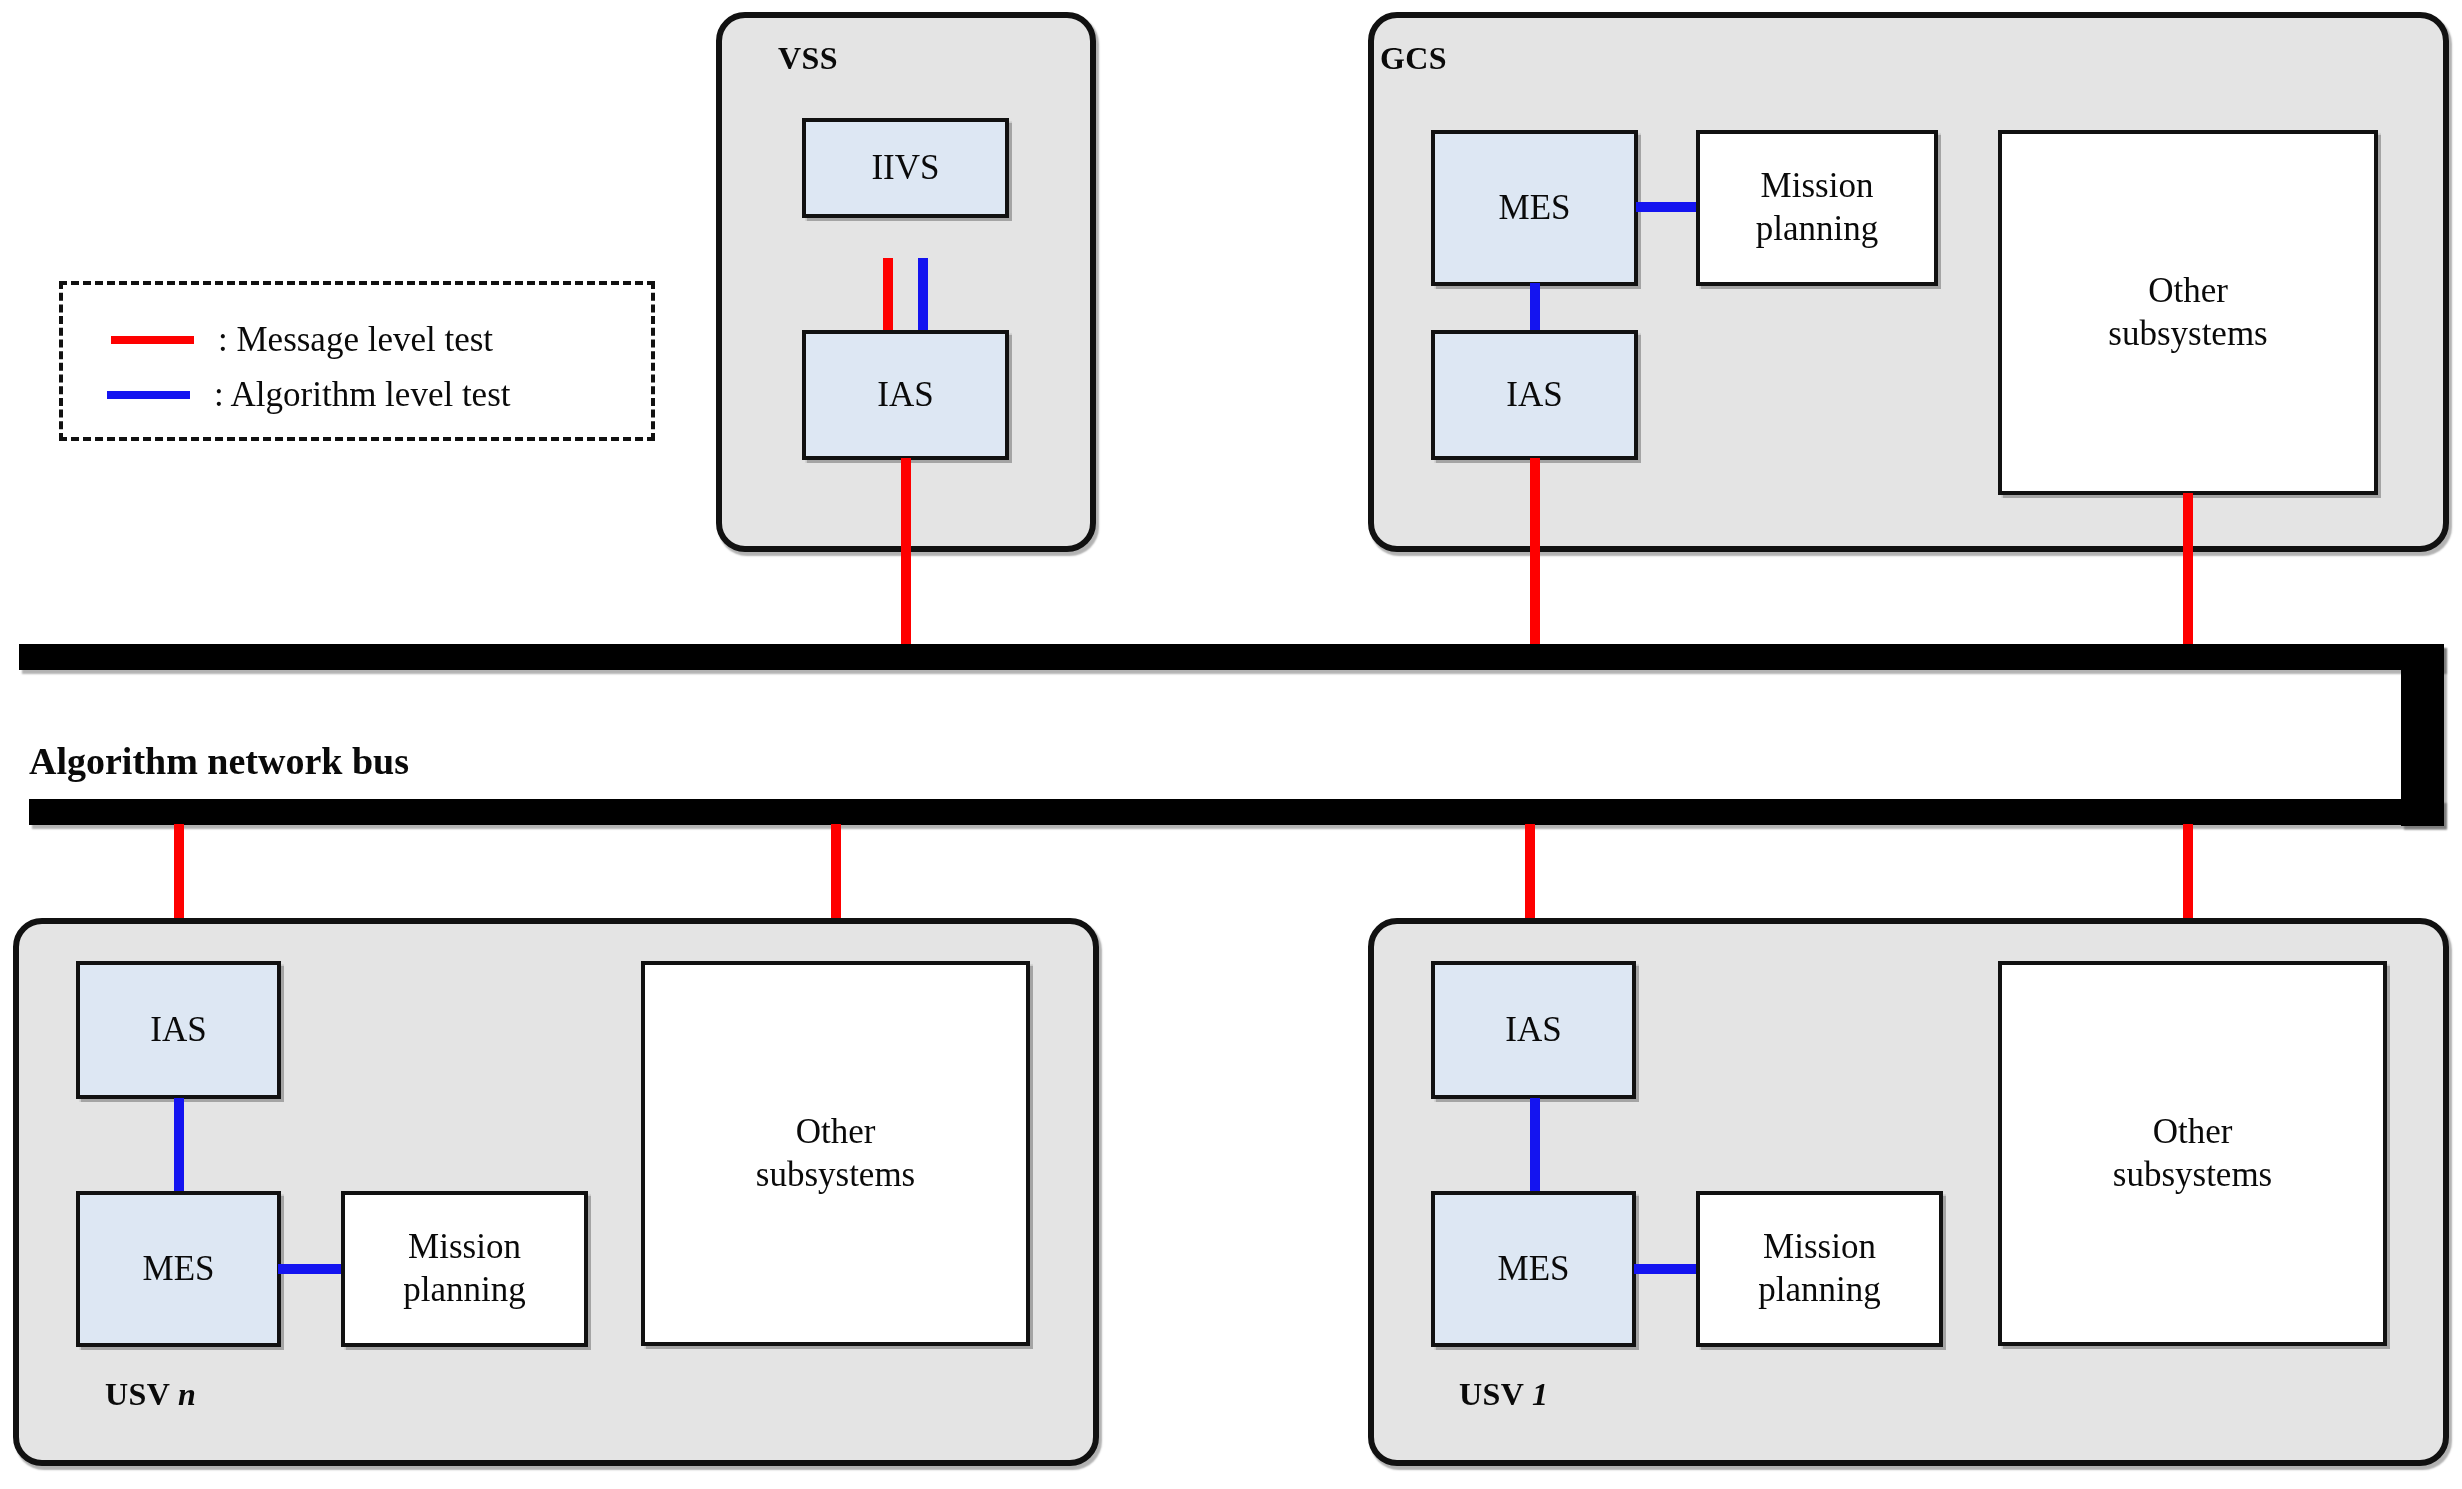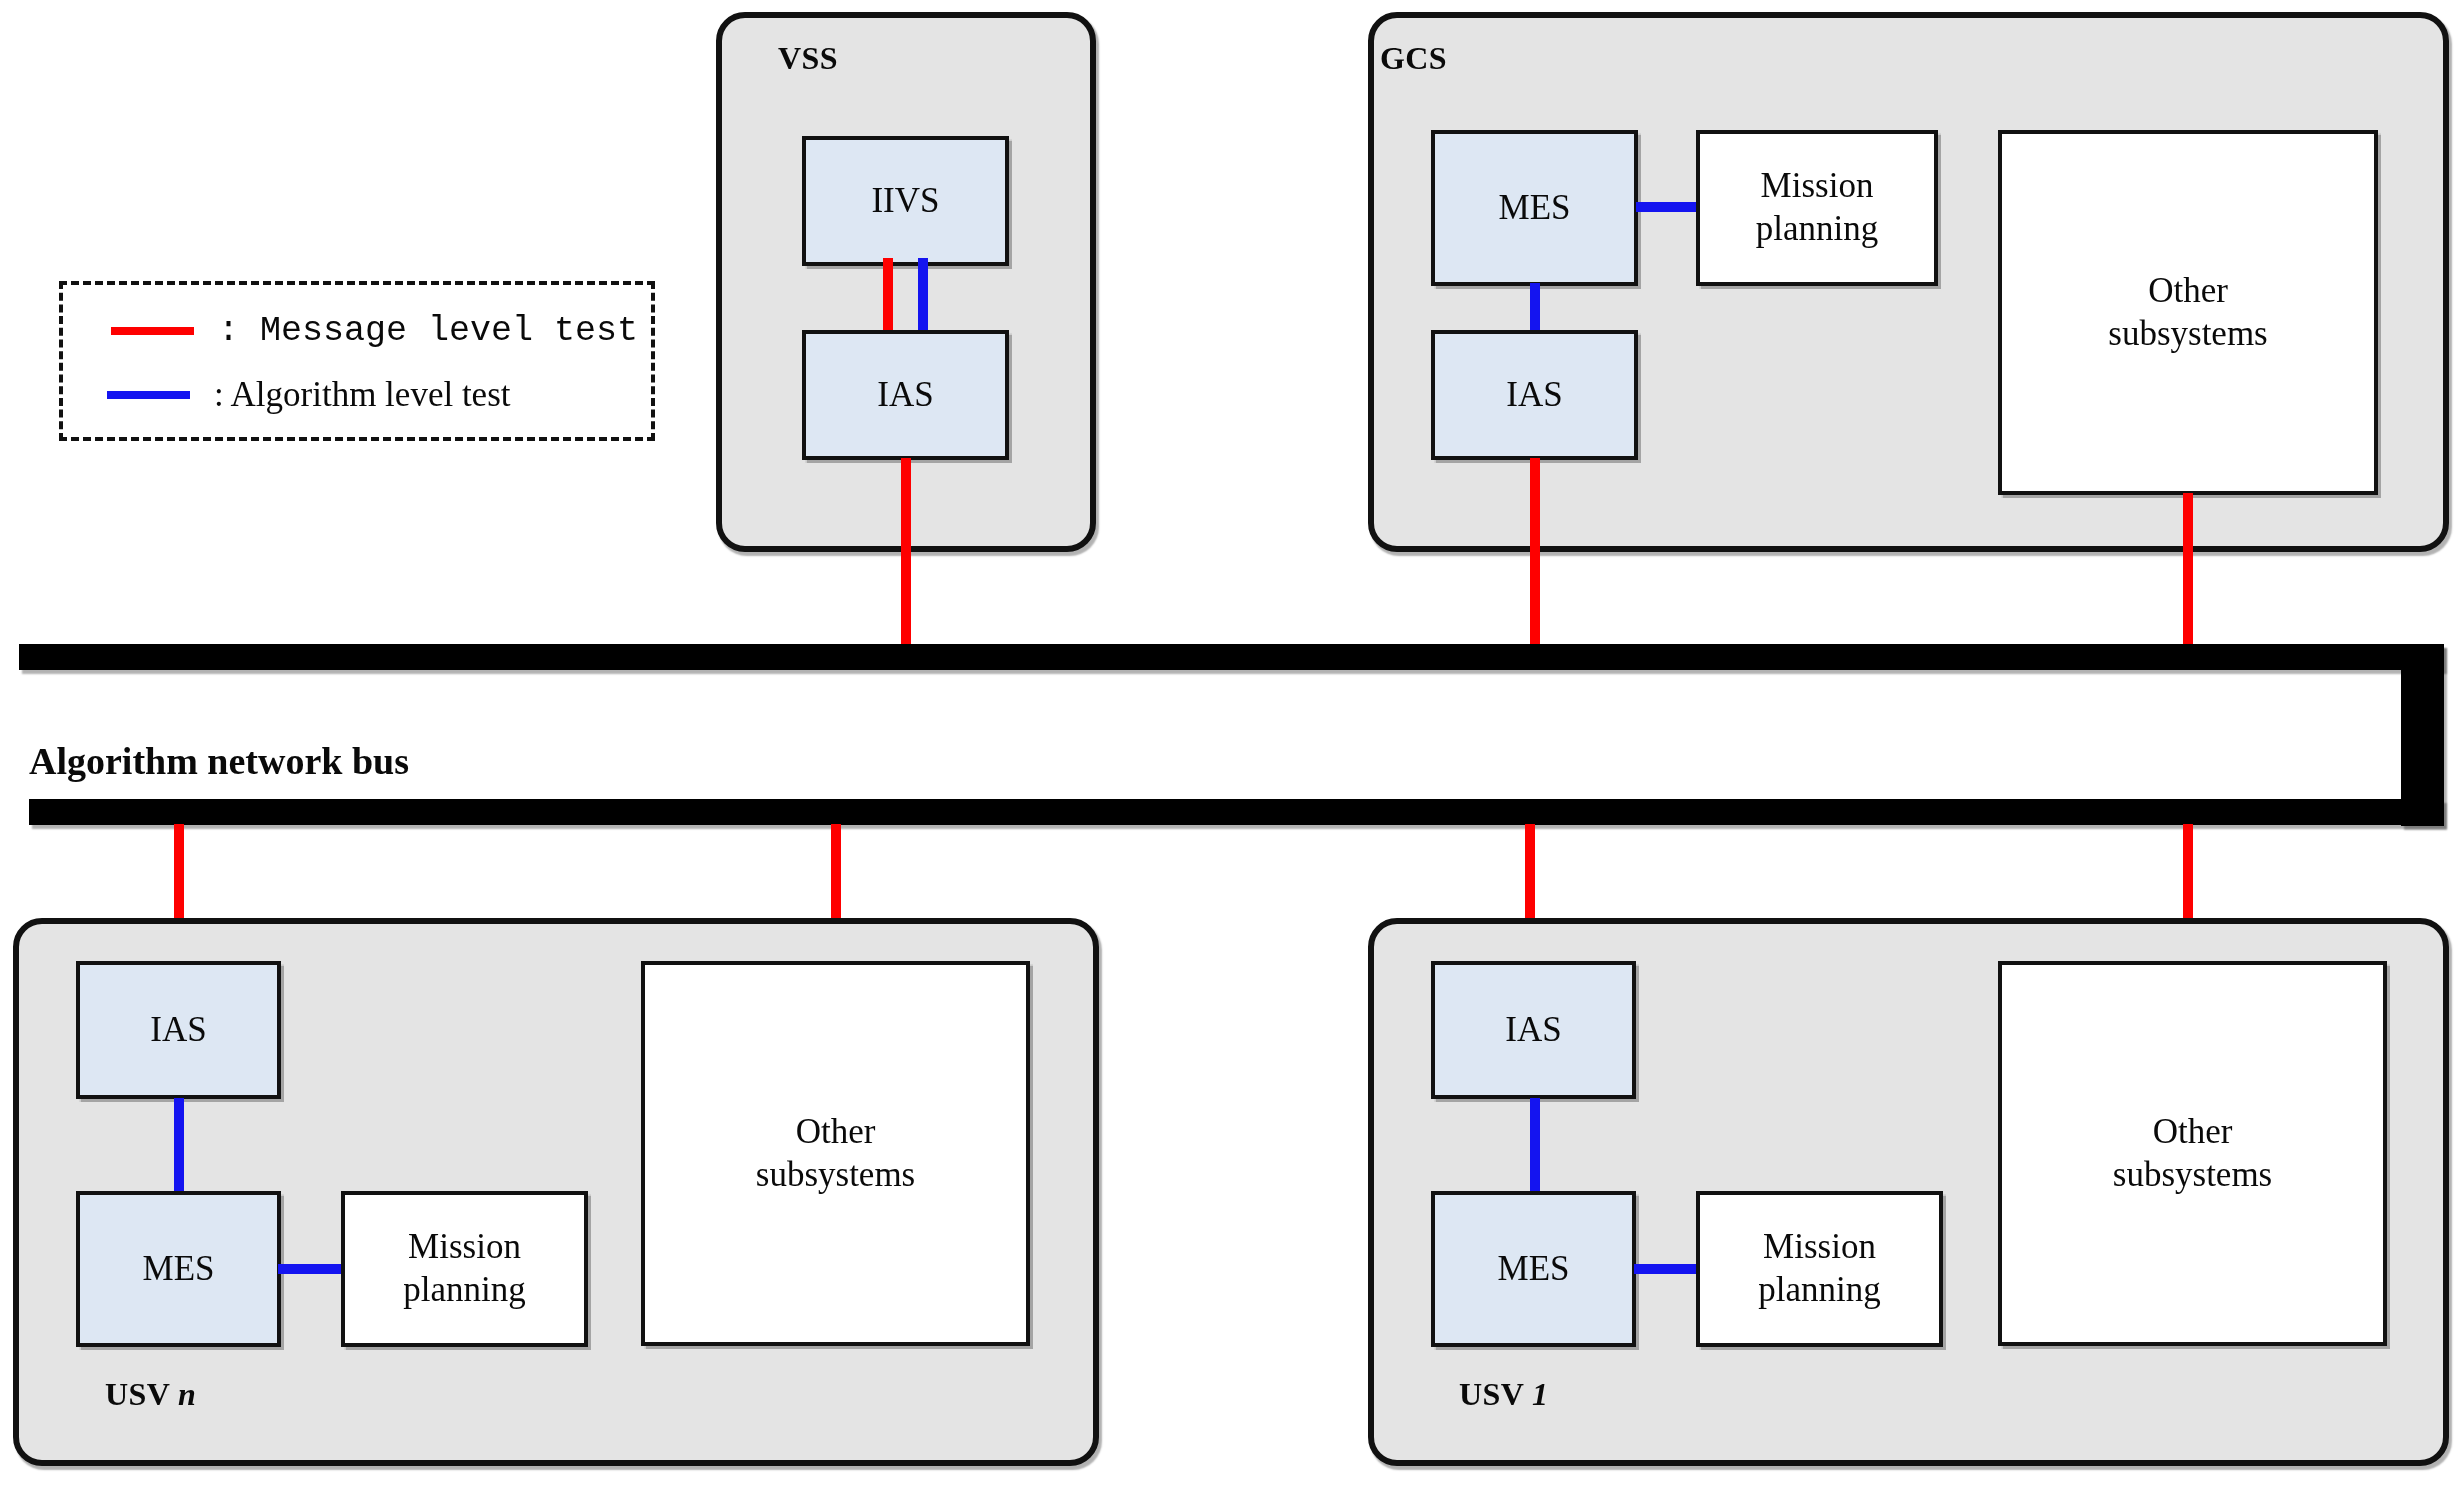--- a/index.html
+++ b/index.html
@@ -99,34 +99,34 @@
     font-size: 35px;
     color: #0a0a0a;
   }
 </style>
 </head>
 <body>
 
 <div id="canvas">
 
   <div class="legend" style="left:59px; top:281px; width:596px; height:160px;">
-    <div class="legend-row" style="left:48px; top:26px;font-family:Liberation Mono, monospace;">
+    <div class="legend-row" style="left:48px; top:35px;">
       <span class="legend-swatch red"></span>
       <span class="legend-text">: Message level test</span>
     </div>
     <div class="legend-row" style="left:44px; top:90px;">
       <span class="legend-swatch blue"></span>
       <span class="legend-text">: Algorithm level test</span>
     </div>
   </div>
 
   <div class="panel" style="left:716px; top:12px; width:380px; height:540px;"></div>
   <div class="panel-title" style="left:778px; top:40px;">VSS</div>
 
-  <div class="box blue" style="left:802px; top:136px; width:207px; height:130px;">
+  <div class="box blue" style="left:802px; top:118px; width:207px; height:100px;">
     <span>IIVS</span>
   </div>
 
   <div class="line red" style="left:883px; top:258px; width:10.4px; height:74px;"></div>
   <div class="line blue" style="left:918px; top:258px; width:10.4px; height:74px;"></div>
 
   <div class="box blue" style="left:802px; top:330px; width:207px; height:130px;">
     <span>IAS</span>
   </div>
 

